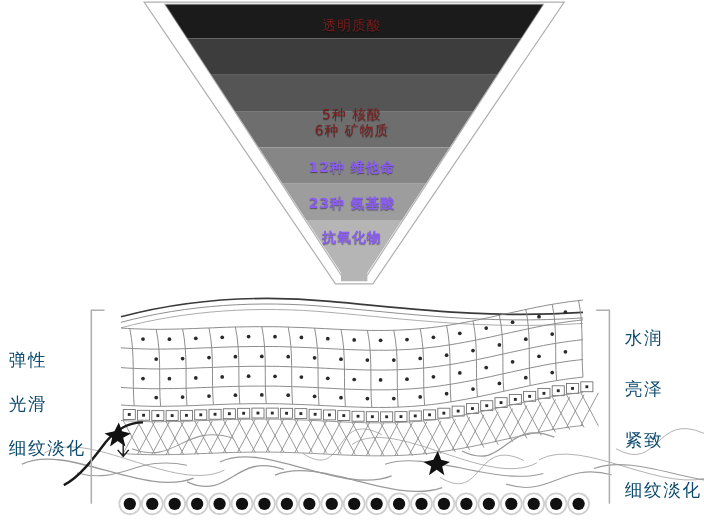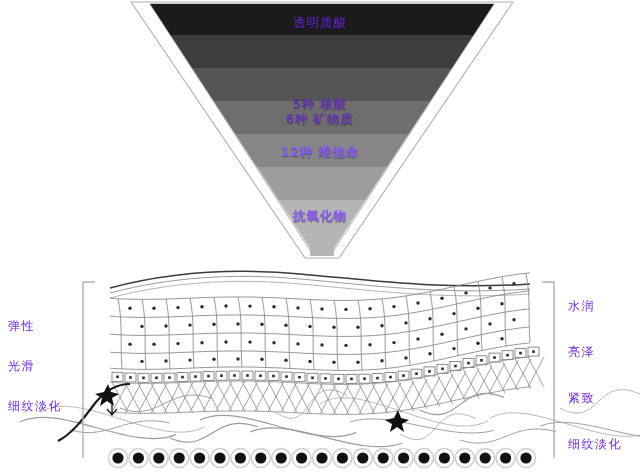--- a/index.html
+++ b/index.html
@@ -28,21 +28,21 @@
   }
   .funnel-svg {
     position: absolute;
     left: 0;
     top: 0;
   }
   .funnel-label {
     position: absolute;
     width: 100%;
     text-align: center;
-    color: #6d28d9;
+    color: #7f1d1d;
     font-size: 12.5px;
     letter-spacing: 1px;
     text-shadow: 0 1px 1px rgba(0,0,0,.45);
     pointer-events: none;
     white-space: nowrap;
   }
   .funnel-label.dim {
     color: #8b5cf6;
     font-weight: bold;
   }
@@ -52,22 +52,22 @@
     position: absolute;
     left: 0;
     top: 262px;
     width: 640px;
     height: 212px;
   }
 
   
   .side-label {
     position: absolute;
-    font-size: 12px;
-    color: #6d28d9;
+    font-size: 16px;
+    color: #0c4a6e;
     letter-spacing: 1.5px;
     white-space: nowrap;
   }
   .side-label.left  { left: 8px;  text-align: center; }
   .side-label.right { left: 568px; text-align: left; }
 </style>
 </head>
 <body>
 
 <div id="stage">
@@ -97,20 +97,21 @@
       </g>
 
       <path d="M150,4 L310,250" fill="none" stroke="rgba(255,255,255,.25)" stroke-width="1"></path>
       <path d="M494,4 L334,250" fill="none" stroke="rgba(255,255,255,.25)" stroke-width="1"></path>
     </svg>
 
     <div class="funnel-label" style="top:15px">透明质酸</div>
     <div class="funnel-label" style="top:96px">5种 核酸</div>
     <div class="funnel-label" style="top:111px">6种 矿物质</div>
     <div class="funnel-label dim" style="top:144px">12种 维他命</div>
+    <div class="funnel-label dim" style="top:177px">23种 氨基酸</div>
     <div class="funnel-label dim" style="top:208px">抗氧化物</div>
   </div>
 
   <div id="skin-wrap">
     <svg width="640" height="212" viewBox="0 0 640 212">
 
       <path d="M110,26 C170,10 235,6 300,12 C370,18 440,28 530,22" fill="none" stroke="#3a3a3a" stroke-width="1.5"></path>
       <path d="M110,31 C170,15 235,11 300,17 C370,23 440,33 530,27" fill="none" stroke="#8d8d8d" stroke-width="0.9"></path>
       <path d="M110,36 C170,20 235,16 300,22 C370,28 440,38 530,32" fill="none" stroke="#a0a0a0" stroke-width="0.8"></path>
 

